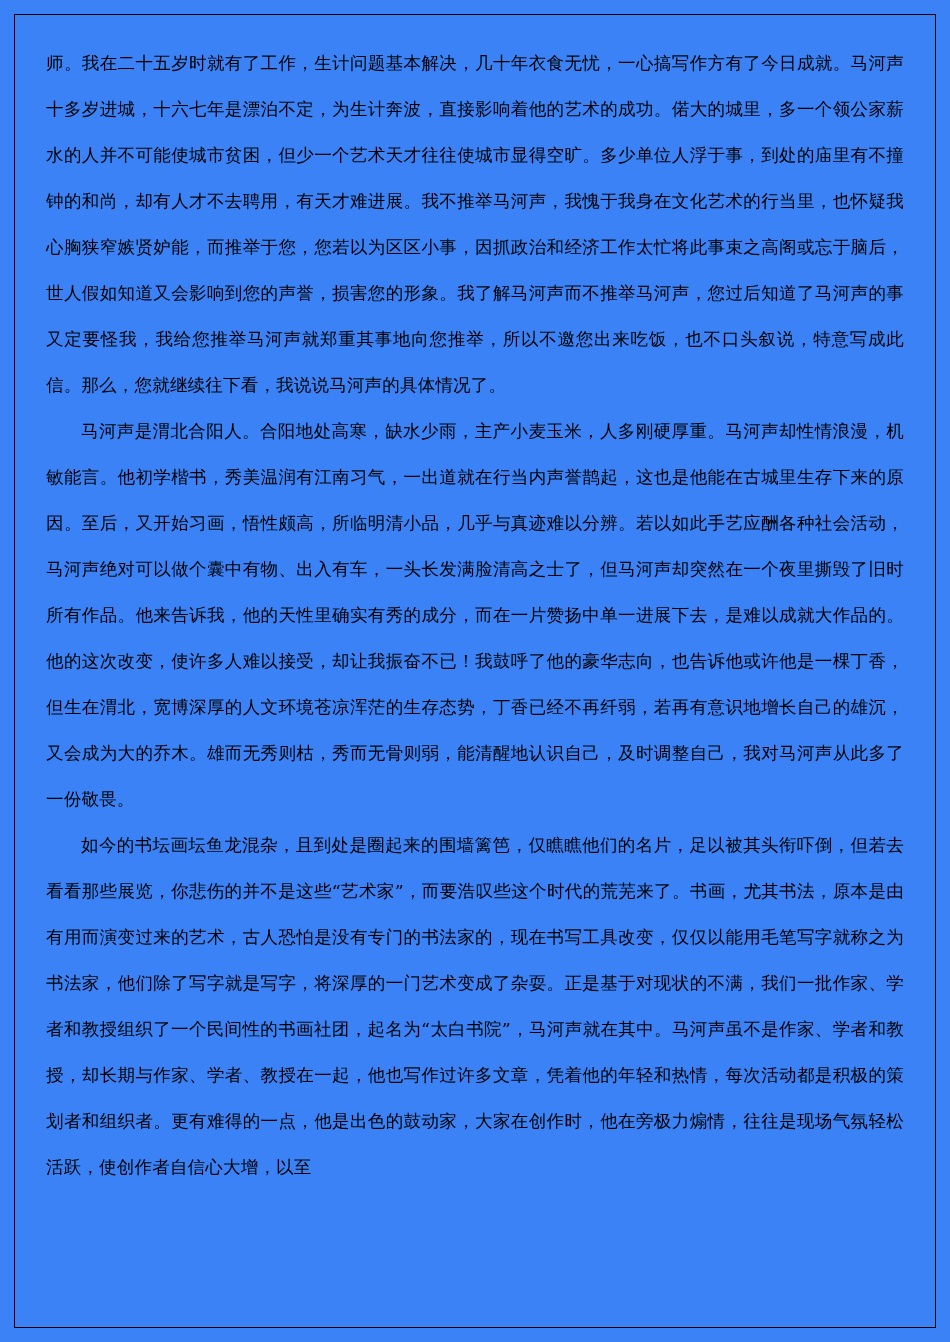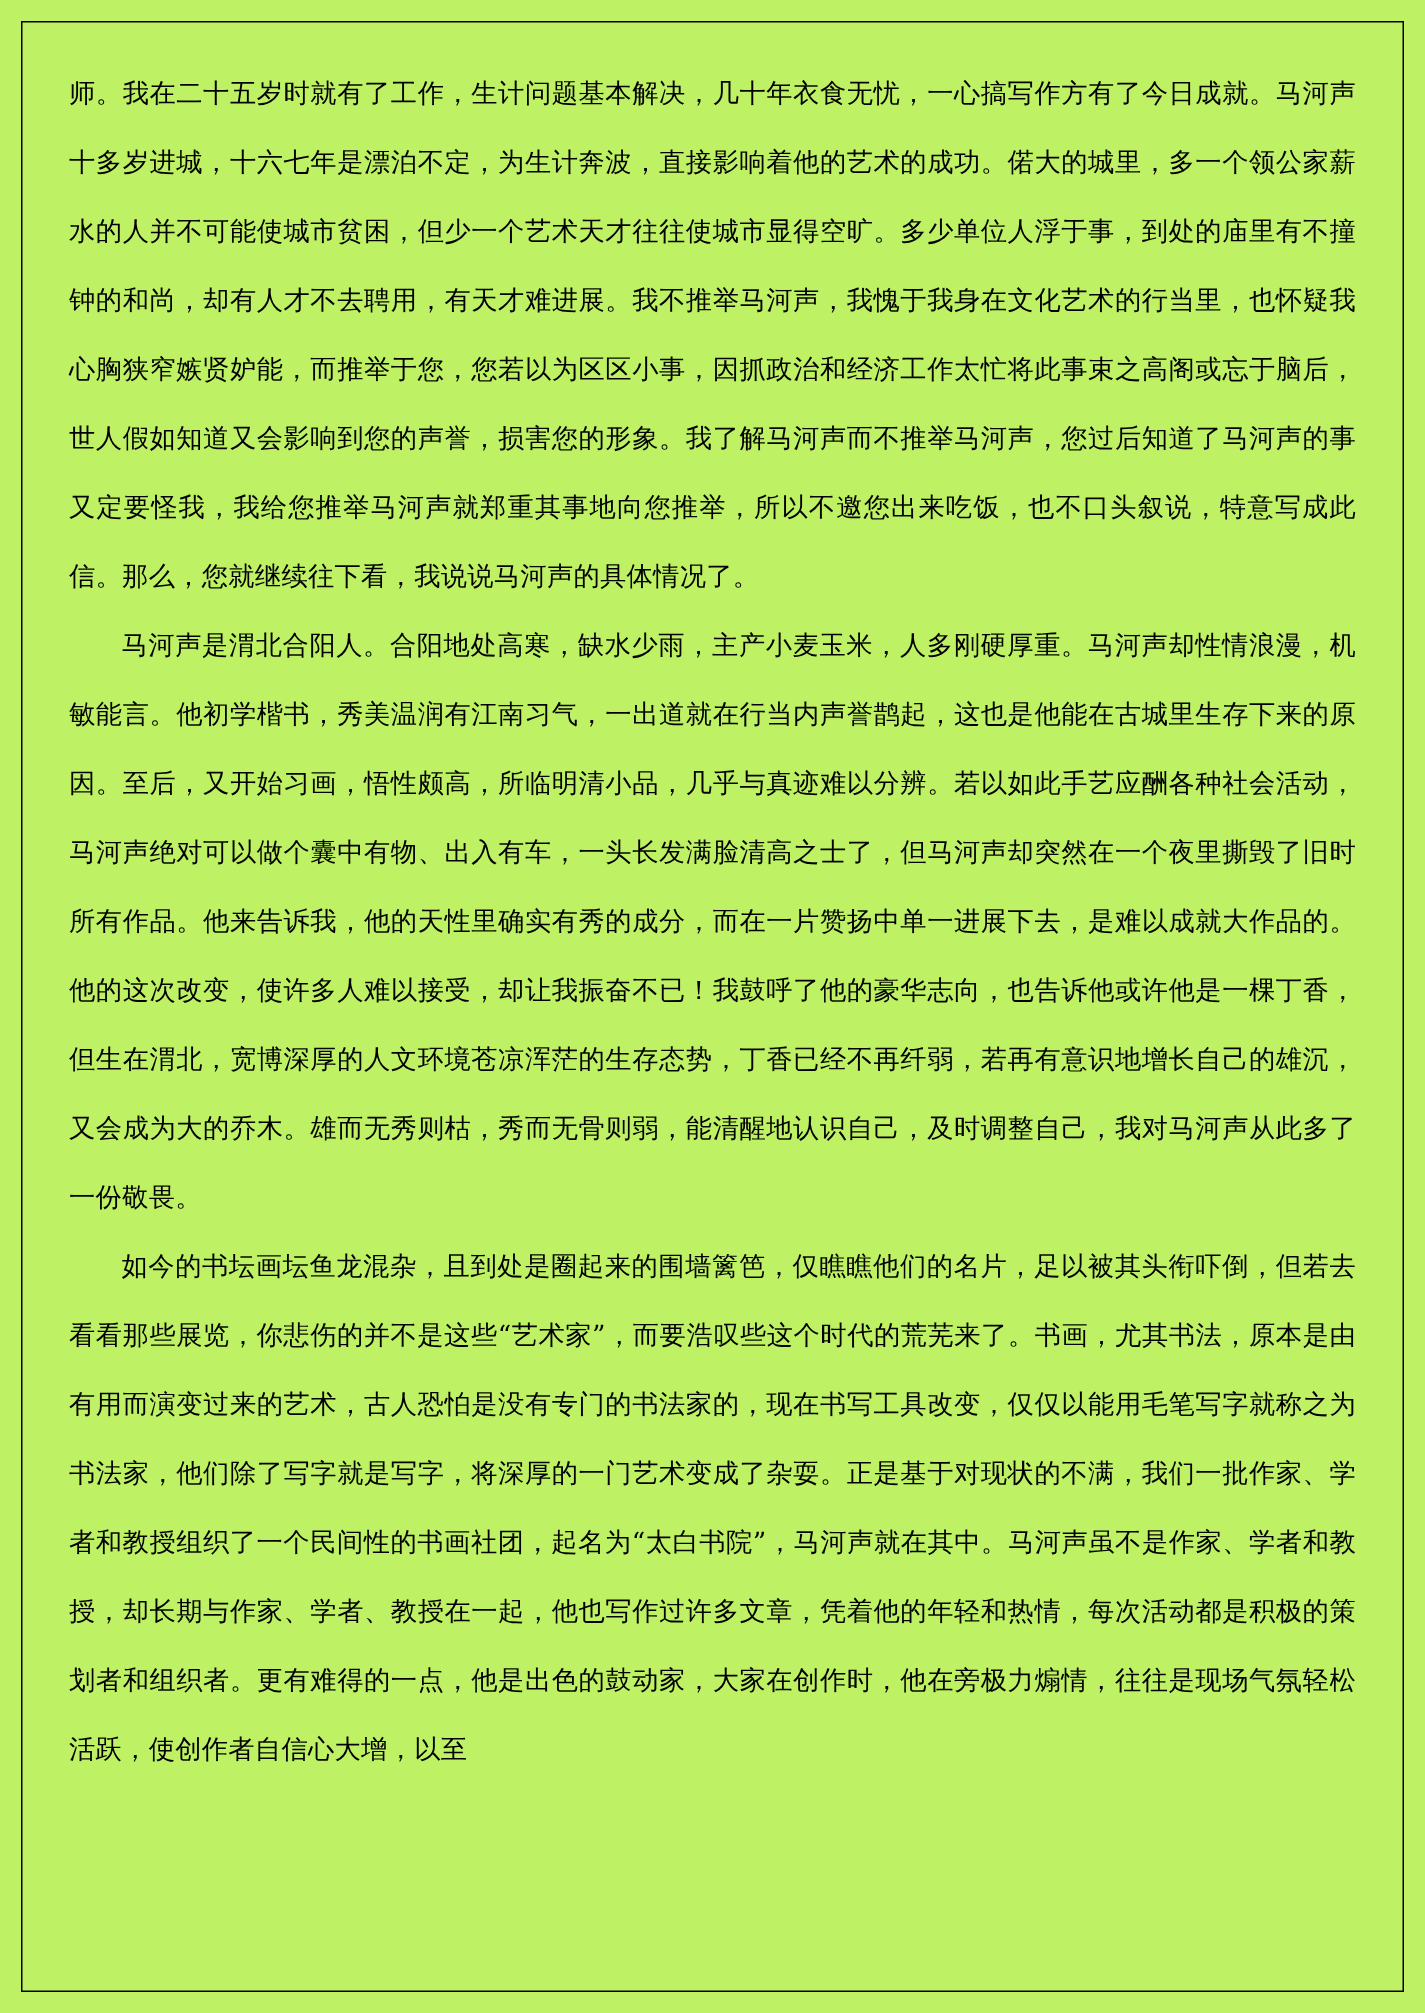--- a/index.html
+++ b/index.html
@@ -7,21 +7,21 @@
     padding: 0;
     background: #ffffff;
   }
   body {
     font-family: "DejaVu Serif", "Liberation Serif", serif;
   }
   .page {
     width: 950px;
     height: 1342px;
     position: relative;
-    background: #bef264;
+    background: #3b82f6;
     box-sizing: border-box;
     overflow: hidden;
   }
   .page-border {
     position: absolute;
     left: 14px;
     top: 14px;
     right: 14px;
     bottom: 14px;
     border: 1px solid #000000;

